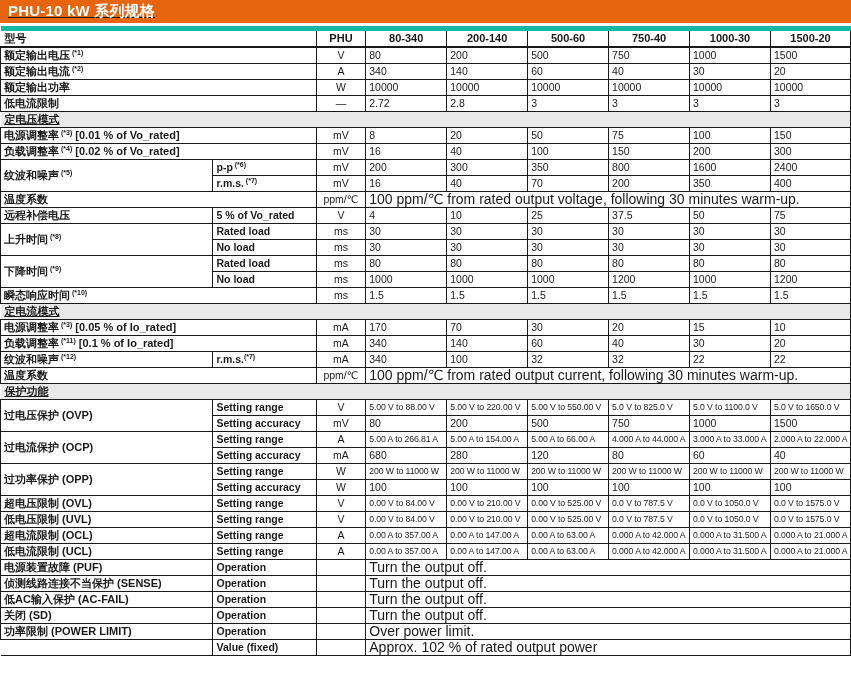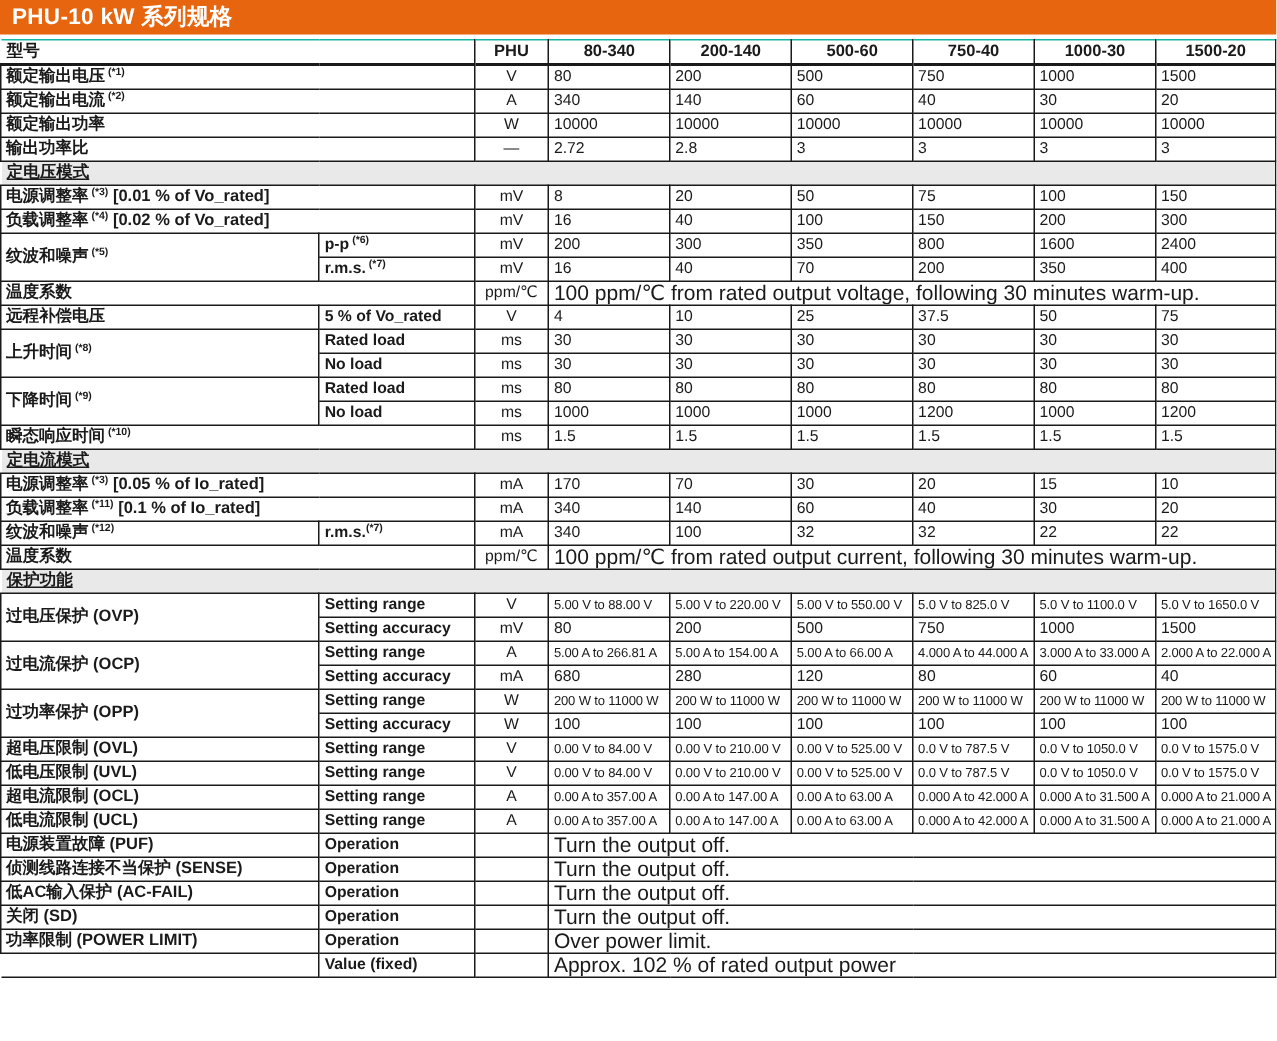--- a/index.html
+++ b/index.html
@@ -3,33 +3,33 @@
 <meta charset="utf-8">
 <style>
   html,body { margin:0; padding:0; }
   body {
     width:851px; height:694px; background:#ffffff;
     font-family:"Liberation Sans","DejaVu Sans",sans-serif;
     color:#1a1a1a; overflow:hidden;
   }
   .banner {
     height:23px; background:#E8650F; display:flex; align-items:center;
-    padding-left:8px; box-sizing:border-box;
+    padding-left:8px; box-sizing:border-box;text-decoration:underline;
   }
   .banner-title { color:#ffffff; font-weight:bold; font-size:15px; letter-spacing:0.2px; }
 
   table.spec {
     border-collapse:collapse; table-layout:fixed; width:851px; margin-top:3px;
   }
   table.spec td, table.spec th {
     border:1px solid #1a1a1a; height:15px; padding:0 3px;
     overflow:hidden; white-space:nowrap; line-height:1.05; box-sizing:content-box;
     vertical-align:middle;
   }
-  tr.head th { font-size:11px; font-weight:bold; text-align:center; border-bottom-width:2px; border-top:1px solid #14b8a6; }
+  tr.head th { font-size:11px; font-weight:bold; text-align:center; border-bottom-width:2px; border-top:5px solid #14b8a6; }
   tr.head th.model-col-label { text-align:left; padding-left:4px; border-left:none; }
 
   td.lbl { font-weight:bold; font-size:11px; text-align:left; padding-left:4px; border-left:none; }
   td.lbl .note { font-weight:bold; }
   sup.fn { font-size:7px; vertical-align:top; position:relative; top:-1px; font-weight:bold; }
   td.sub { font-weight:bold; font-size:10.5px; padding-left:4px; }
   td.unit { text-align:center; font-size:10.5px; }
   td.val { font-size:10.5px; padding-left:4px; }
   td.val.small { font-size:8.7px; letter-spacing:-0.1px; padding-left:3px; }
   td.spanval { font-size:14px; padding-left:5px; }
@@ -96,21 +96,21 @@
         <td class="lbl" colspan="2"><span>额定输出功率</span></td>
         <td class="unit">W</td>
         <td class="val">10000</td>
         <td class="val">10000</td>
         <td class="val">10000</td>
         <td class="val">10000</td>
         <td class="val">10000</td>
         <td class="val">10000</td>
       </tr>
       <tr>
-        <td class="lbl" colspan="2"><span>输出功率比</span></td>
+        <td class="lbl" colspan="2"><span>低电流限制</span></td>
         <td class="unit">—</td>
         <td class="val">2.72</td>
         <td class="val">2.8</td>
         <td class="val">3</td>
         <td class="val">3</td>
         <td class="val">3</td>
         <td class="val">3</td>
       </tr>
       <tr class="section">
         <td colspan="9">定电压模式</td>

